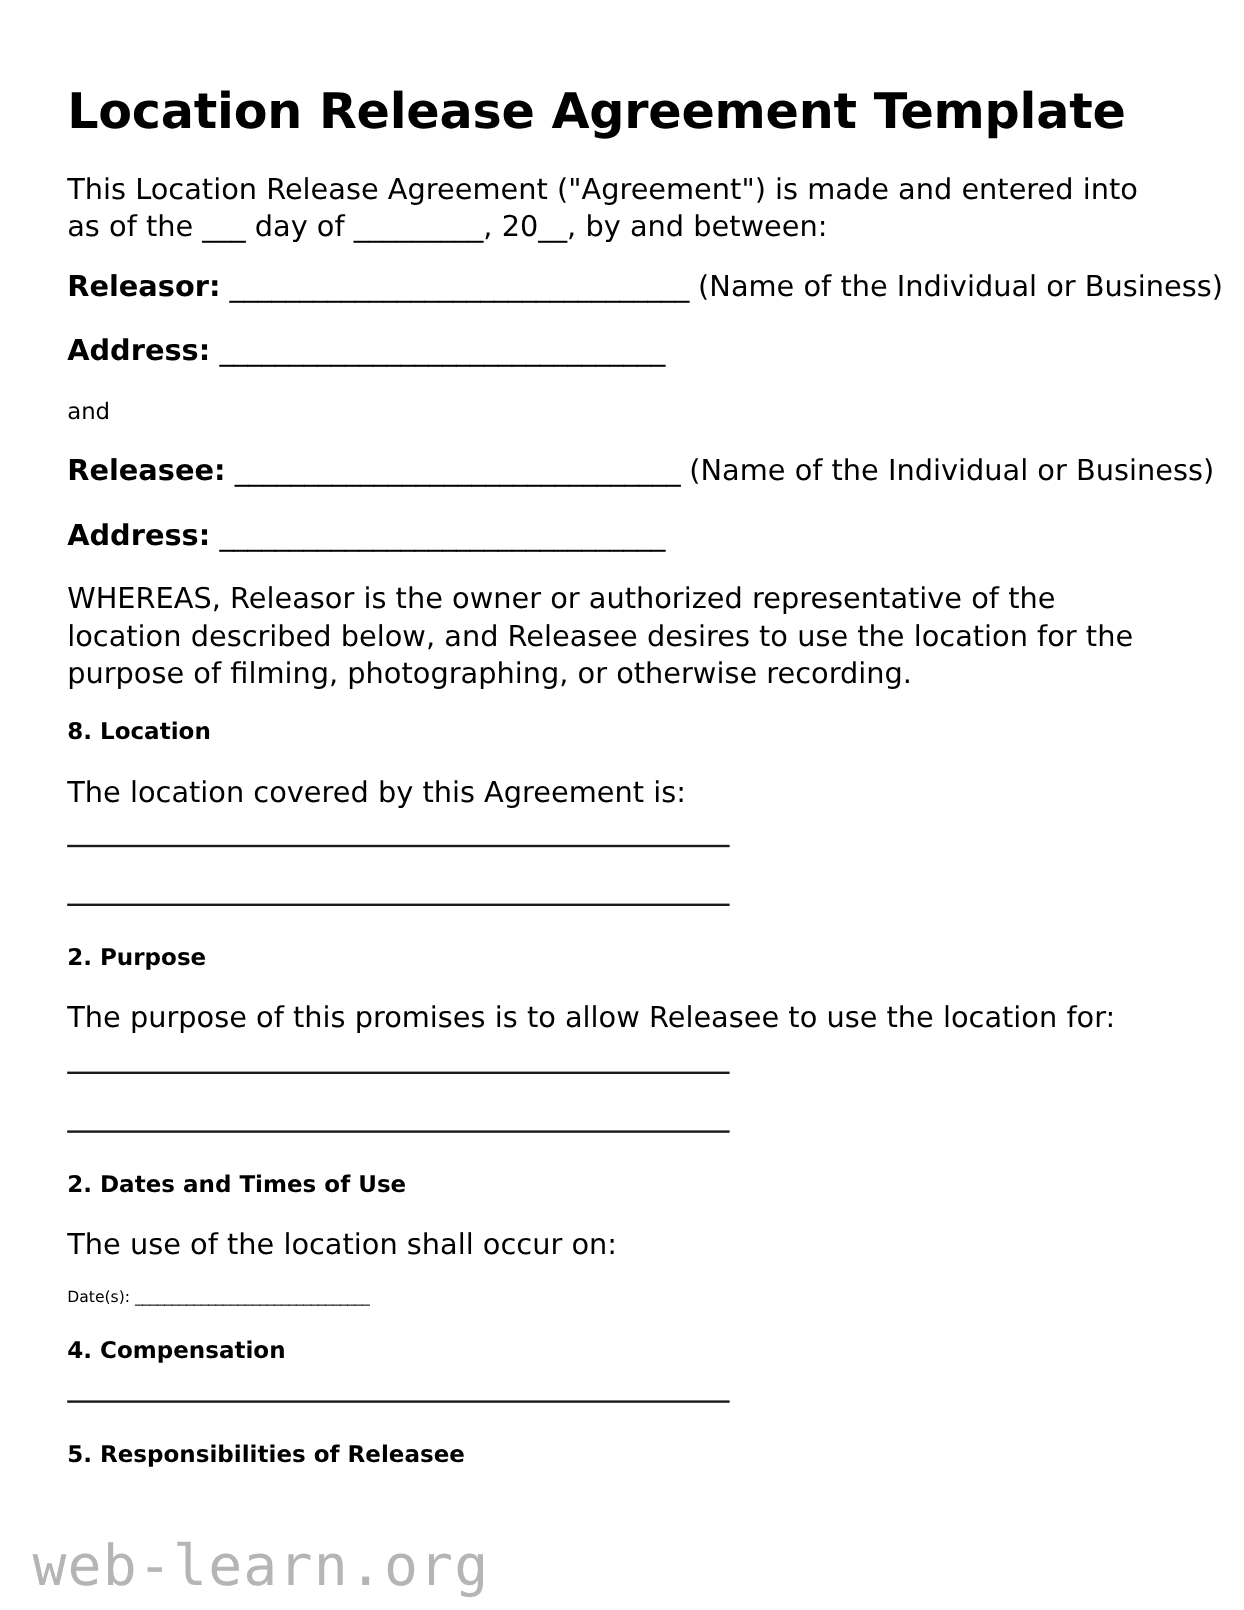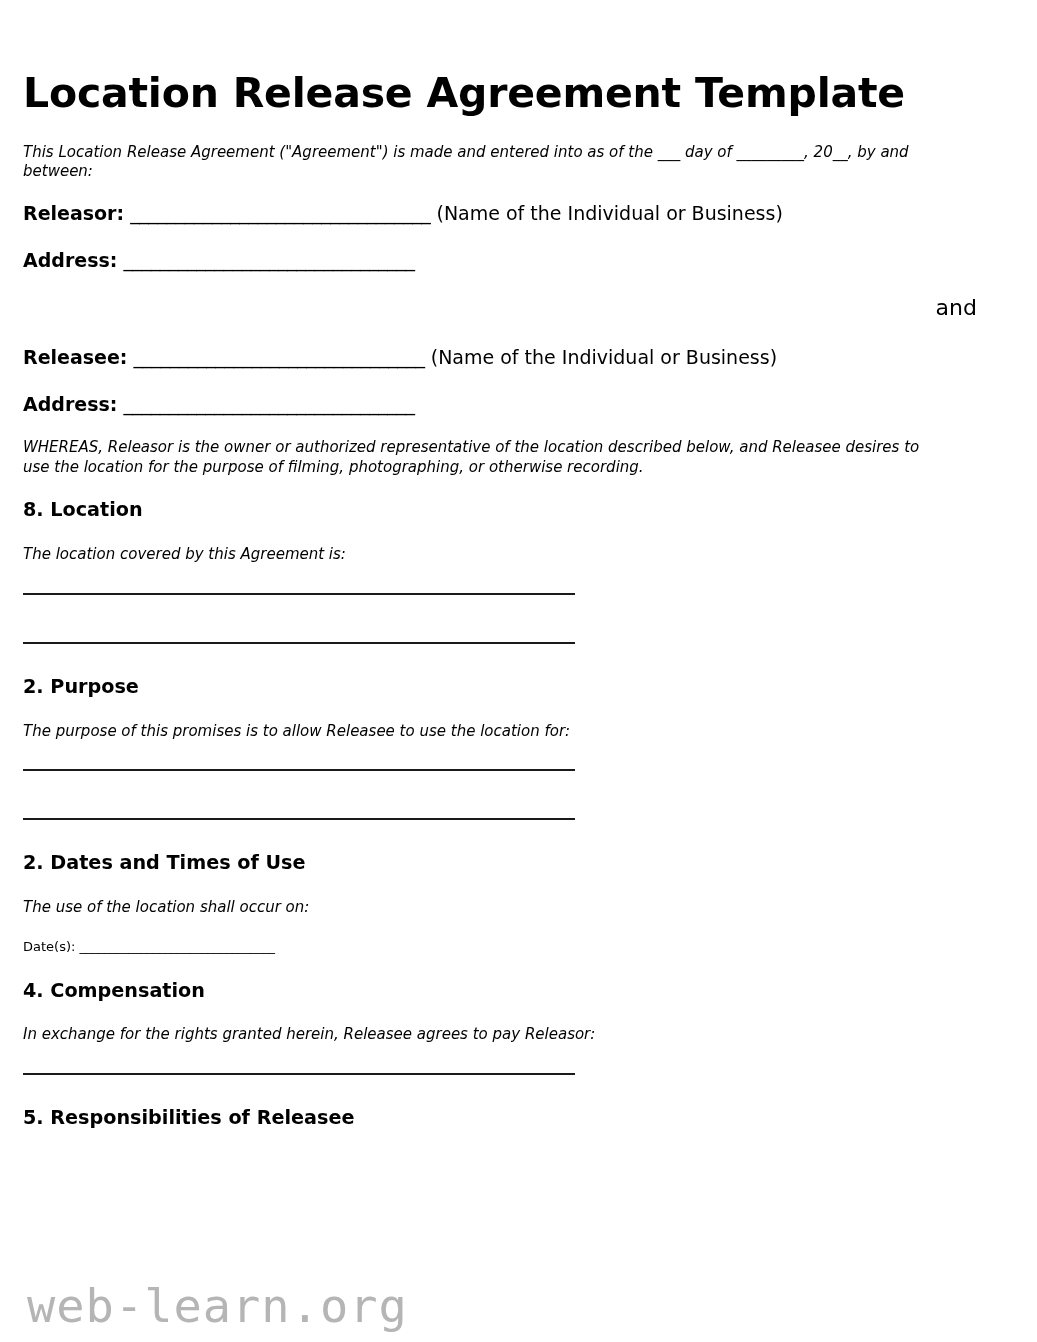--- a/index.html
+++ b/index.html
@@ -15,71 +15,69 @@
     color:#000000;
     position:relative;
     overflow:hidden;
   }
 
   .page {
     position:absolute;
     top:0; left:0;
     width:1037px;
     height:1342px;
-    padding:57px 60px 0 23px;
+    padding:57px 60px 0 56px;
   }
 
   
   .doc-title {
     font-size:41px;
     font-weight:bold;
     letter-spacing:-0.2px;
     line-height:1.12;
     margin-top:14px;
     margin-bottom:26px;
     white-space:nowrap;
   }
 
   
   .para {
-    font-size:15px;
+    font-size:24px;
     line-height:1.30;
     max-width:925px;
     margin-bottom:21px;
-    font-style:italic;
   }
 
   .para.tight { margin-bottom:19px; }
 
   
   .field-row {
-    font-size:19px;
+    font-size:24px;
     line-height:1.30;
     margin-bottom:22px;
     white-space:nowrap;
   }
 
   .field-label {
     font-weight:bold;
   }
 
   .blank {
     letter-spacing:-0.4px;
     font-weight:normal;
   }
 
   .field-note {
     font-weight:normal;
   }
 
   .and-row {
-    font-size:22px;
+    font-size:19px;
     line-height:1.30;
     margin-bottom:22px;
-    text-align:right;
   }
 
   
   .section-heading {
     font-size:19.2px;
     font-weight:bold;
     line-height:1.30;
     margin-bottom:22px;
   }
 
@@ -169,21 +167,20 @@
   <p class="para">The use of the location shall occur on:</p>
 
   <div class="inline-field">
     <span>Date(s):</span>
     <span class="blank">________________________________</span>
   </div>
 
 
   <h2 class="section-heading">4. Compensation</h2>
 
-  <p class="para">In exchange for the rights granted herein, Releasee agrees to pay Releasor:</p>
 
   <div class="rule-line first last"></div>
 
   <h2 class="section-heading">5. Responsibilities of Releasee</h2>
 
 </div>
 
 <div class="watermark">web-learn.org</div>
 
 </body></html>

